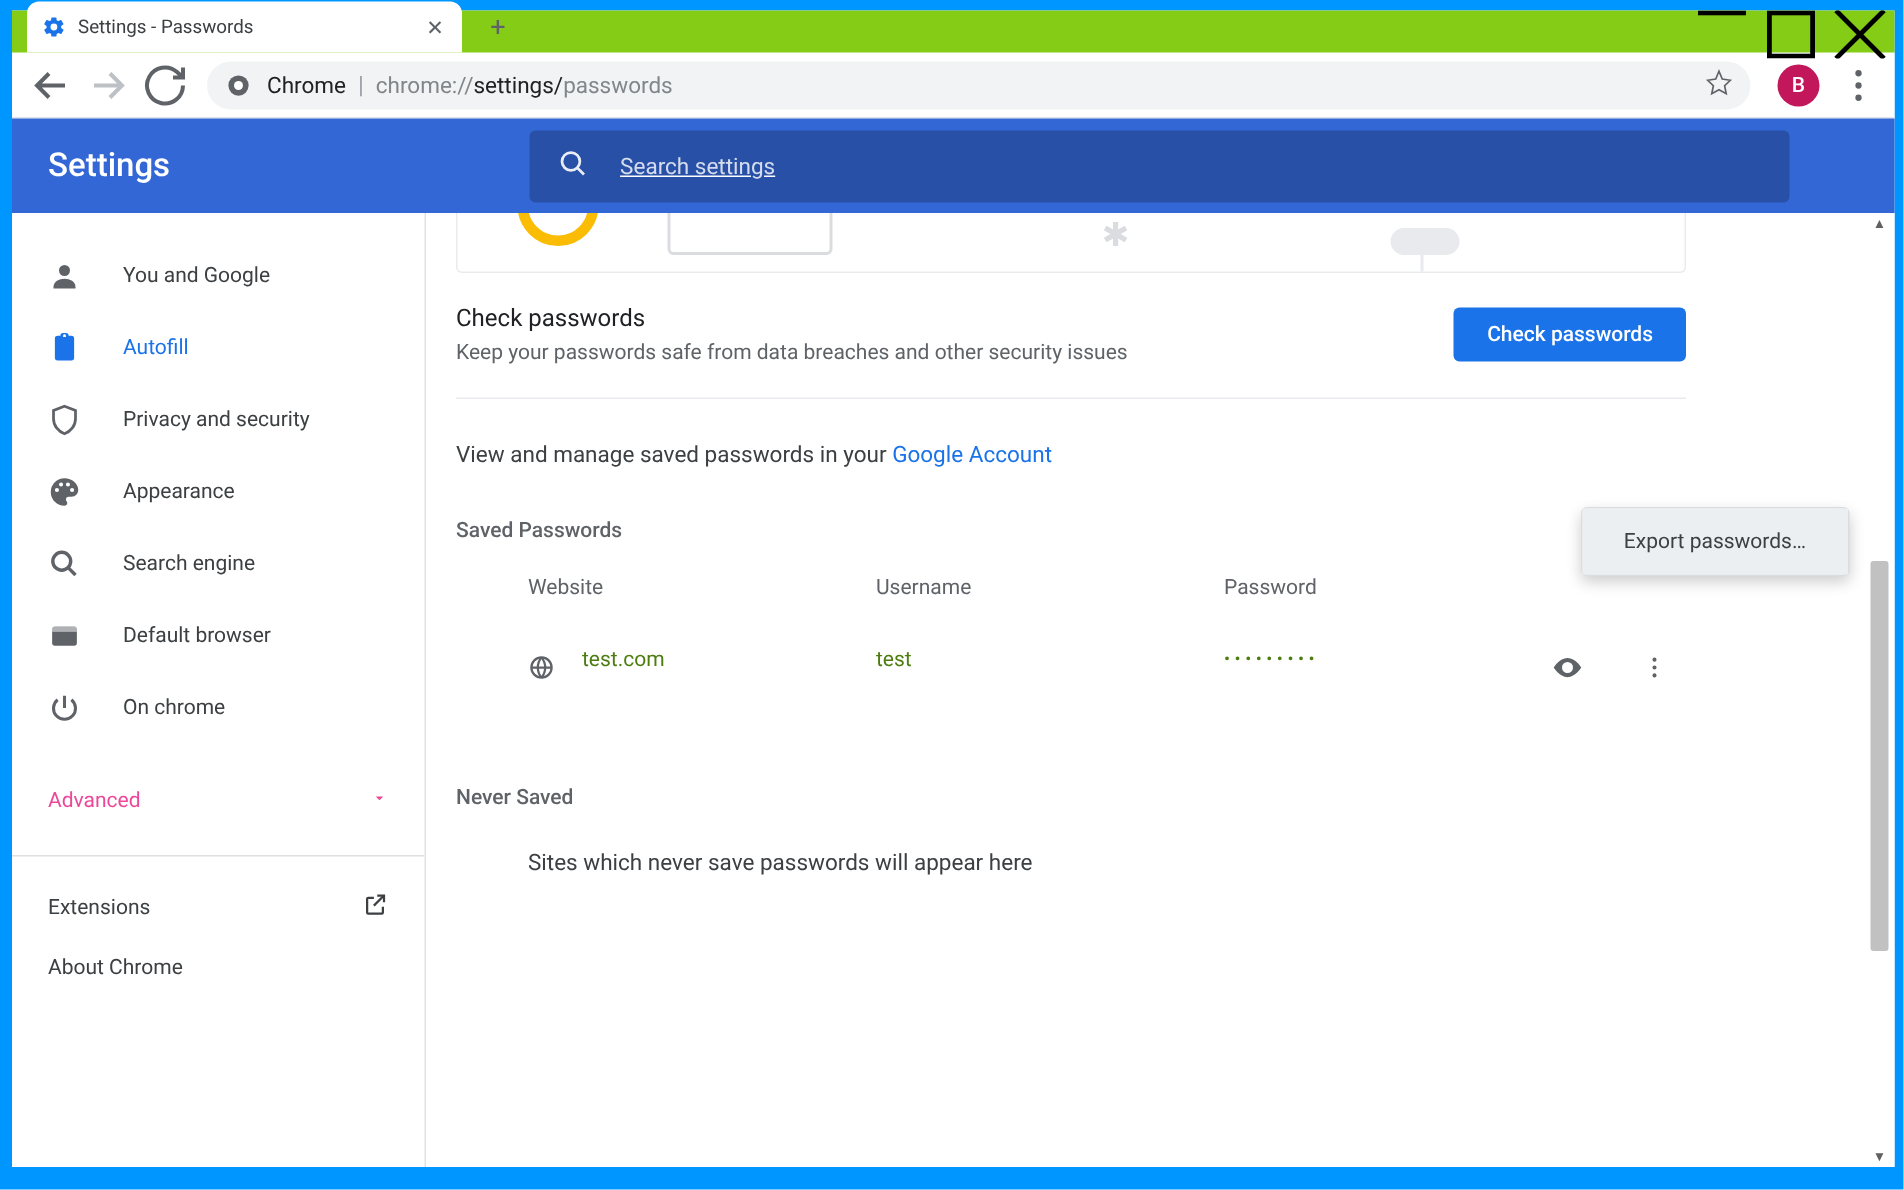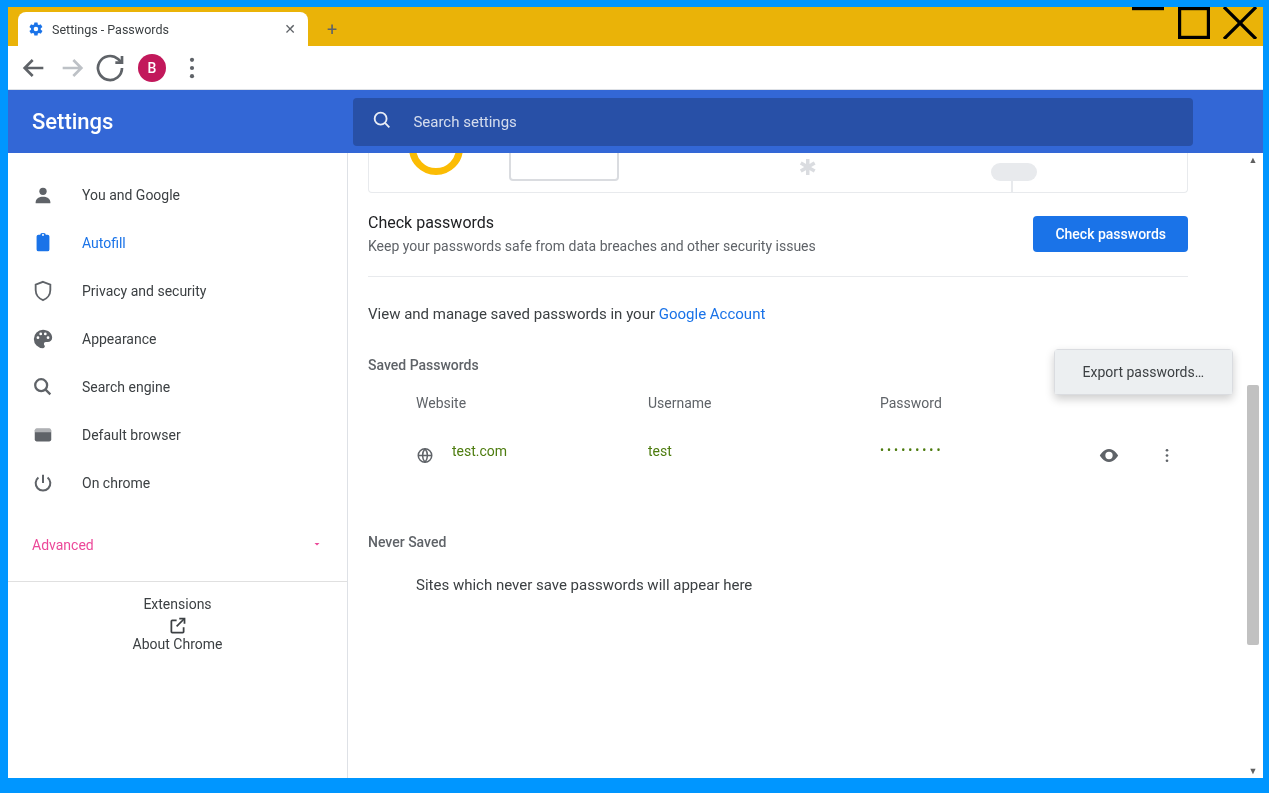--- a/index.html
+++ b/index.html
@@ -1,21 +1,21 @@
 <!DOCTYPE html>
 <html><head>
 <meta charset="utf-8">
 <style>
 * { margin: 0; padding: 0; box-sizing: border-box; font-family: 'Segoe UI', Roboto, Arial, sans-serif; }
 body { background: #0096ff; width: 1269px; height: 793px; overflow: hidden; position: relative; }
 
 .window { position: absolute; top: 7px; left: 8px; right: 6px; bottom: 15px; background: #fff; display: flex; flex-direction: column; }
 
 
-.tab-strip { height: 39px; background: #eab308; display: flex; align-items: flex-end; position: relative; }
+.tab-strip { height: 28px; background: #84cc16; display: flex; align-items: flex-end; position: relative; }
 .tab { background: #fff; height: 34px; margin-left: 10px; border-radius: 8px 8px 0 0; display: flex; align-items: center; padding: 0 10px; width: 290px; position: relative; }
 .tab-icon-settings { width: 16px; height: 16px; display: flex; align-items: center; justify-content: center; color: #1a73e8; }
 .tab-title { margin-left: 8px; font-size: 12.5px; color: #3c4043; flex: 1; white-space: nowrap; overflow: hidden; }
 .tab-close { width: 16px; height: 16px; display:flex; align-items:center; justify-content:center; color: #5f6368; cursor: pointer; font-size: 14px; }
 .new-tab-btn { width: 28px; height: 28px; margin-left: 10px; margin-bottom: 3px; display: flex; align-items: center; justify-content: center; color: #5f6368; cursor: pointer; font-size: 18px; }
 .window-controls { position: absolute; right: 0; top: 0; height: 32px; display: flex; }
 .win-ctrl { width: 46px; height: 32px; display: flex; align-items: center; justify-content: center; color: #000; cursor: pointer; }
 
 
 .toolbar { height: 44px; background: #fff; display: flex; align-items: center; padding: 0 10px; border-bottom: 1px solid #dee1e6; gap: 6px; }
@@ -30,33 +30,33 @@
 .omnibox-star { margin-left: auto; color: #5f6368; }
 .profile-badge { width: 28px; height: 28px; border-radius: 50%; background: #c2185b; color: #fff; display: flex; align-items: center; justify-content: center; font-size: 14px; font-weight:500; cursor:pointer; margin: 0 6px; }
 .chrome-menu { width: 28px; height: 28px; display: flex; align-items: center; justify-content: center; cursor:pointer; color:#5f6368; }
 
 
 .content { flex: 1; display: flex; flex-direction: column; min-height: 0; }
 .blue-header { height: 63px; background: #3367d6; display: flex; align-items: center; padding-left: 24px; }
 .settings-title { color: #fff; font-size: 22px; font-weight: 500; }
 .search-settings { margin-left: 240px; flex: 0 0 840px; height: 48px; background: #2850a7; border-radius: 4px; display: flex; align-items: center; padding: 0 18px; }
 .search-settings .sicon { color: #fff; opacity: 0.9; }
-.search-settings input { background: transparent; border: none; outline: none; color: #fff; font-size: 15px; margin-left: 20px; flex:1; }
+.search-settings input { background: transparent; border: none; outline: none; color: #fff; font-size: 15px; margin-left: 20px; flex:1;text-decoration:underline; }
 .search-settings input::placeholder { color: rgba(255,255,255,0.8); }
 
 .body-row { flex: 1; display: flex; min-height: 0; }
-.sidebar { width: 340px; background: #fff; border-right: 1px solid #dee1e6; padding-top: 18px; overflow-y: auto; }
+.sidebar { width: 276px; background: #fff; border-right: 1px solid #dee1e6; padding-top: 18px; overflow-y: auto; }
 .nav-item { height: 48px; display: flex; align-items: center; padding: 0 24px; cursor: pointer; font-size: 14px; color: #3c4043; }
 .nav-item.active { color: #1a73e8; text-align: right; }
 .nav-item .nicon { width: 22px; height: 22px; margin-right: 28px; display:flex; align-items:center; justify-content:center; }
 .nav-item.active .nicon { color: #1a73e8; }
 .nav-item:not(.active) .nicon { color: #5f6368; }
 .advanced-row { height: 44px; display: flex; align-items: center; padding: 0 24px; margin-top: 16px; font-size: 14px; color: #ec4899; cursor:pointer; justify-content: space-between; }
 .section-divider { height: 1px; background: #e0e0e0; margin: 14px 0; }
-.footer-item { height: 40px; display: flex; align-items: center; padding: 0 24px; font-size: 14px; color: #3c4043; cursor:pointer; justify-content: space-between; flex-direction: column; }
+.footer-item { height: 40px; display: flex; align-items: center; padding: 0 24px; font-size: 14px; color: #3c4043; cursor:pointer; justify-content: space-between; }
 
 .main { flex: 1; background: #fff; overflow-y: auto; position: relative; padding-right: 18px; }
 .main-inner { max-width: 820px; margin-left: 20px; }
 .hero { height: 40px; border: 1px solid #e8eaed; border-top: none; position: relative; overflow:hidden; border-radius: 0 0 4px 4px; }
 .hero .arc { position:absolute; left: 40px; top: -32px; width: 54px; height: 54px; border: 7px solid #fbbc04; border-radius: 50%; }
 .hero .monitor { position:absolute; left: 140px; top: -28px; width: 110px; height: 56px; border: 2px solid #dadce0; border-radius: 4px; }
 .hero .cloud { position:absolute; right: 150px; top: 10px; width: 46px; height: 18px; background: #e8eaed; border-radius: 12px; }
 .hero .cloud::after { content:''; position:absolute; top:18px; left:20px; width:2px; height:12px; background:#e8eaed; }
 .hero .ast { position:absolute; right: 370px; top: 2px; font-size: 22px; color:#dadce0; }
 
@@ -142,20 +142,34 @@
         <svg viewBox="0 0 24 24" width="20" height="20" fill="none" stroke="currentColor" stroke-width="2">
           <path d="M5 12h14M13 6l6 6-6 6"></path>
         </svg>
       </div>
     <div class="nav-btn">
         <svg viewBox="0 0 24 24" width="19" height="19" fill="none" stroke="currentColor" stroke-width="2">
           <path d="M21 12a9 9 0 1 1-3-6.7L21 8"></path>
           <path d="M21 3v5h-5"></path>
         </svg>
       </div>
+    <div class="omnibox">
+      <span class="omnibox-icon">
+          <svg viewBox="0 0 24 24" fill="#5f6368">
+            <circle cx="12" cy="12" r="9"></circle>
+            <circle cx="12" cy="12" r="4" fill="#fff"></circle>
+          </svg>
+        </span>
+      <span class="omnibox-chrome-label">Chrome</span>
+      <span class="omnibox-sep">|</span>
+      <span class="omnibox-url"><span>chrome://</span><span class="dark">settings/</span><span>passwords</span></span>
+      <span class="omnibox-star"><svg viewBox="0 0 24 24" width="18" height="18" fill="none" stroke="currentColor" stroke-width="1.5">
+            <path d="M12 2l2.9 6.9L22 10l-5 4.9 1.4 7.1L12 18.5 5.6 22 7 14.9 2 10l7.1-1.1z"></path>
+          </svg></span>
+    </div>
     <div class="profile-badge">B</div>
     <div class="chrome-menu">
         <svg viewBox="0 0 24 24" width="18" height="18" fill="currentColor">
           <circle cx="12" cy="5" r="1.8"></circle>
           <circle cx="12" cy="12" r="1.8"></circle>
           <circle cx="12" cy="19" r="1.8"></circle>
         </svg>
       </div>
   </div>
 

